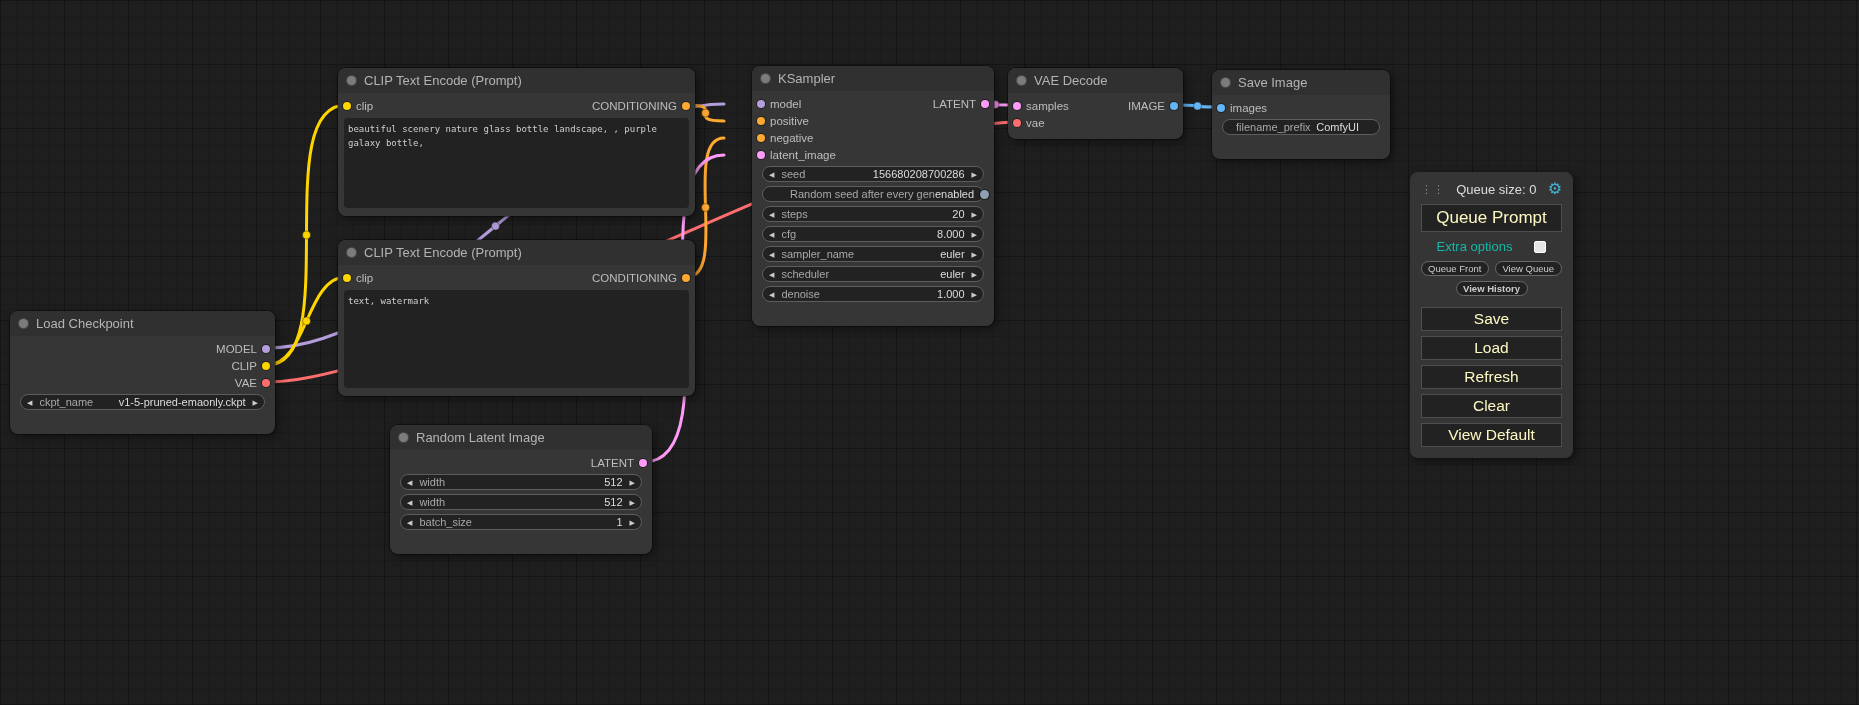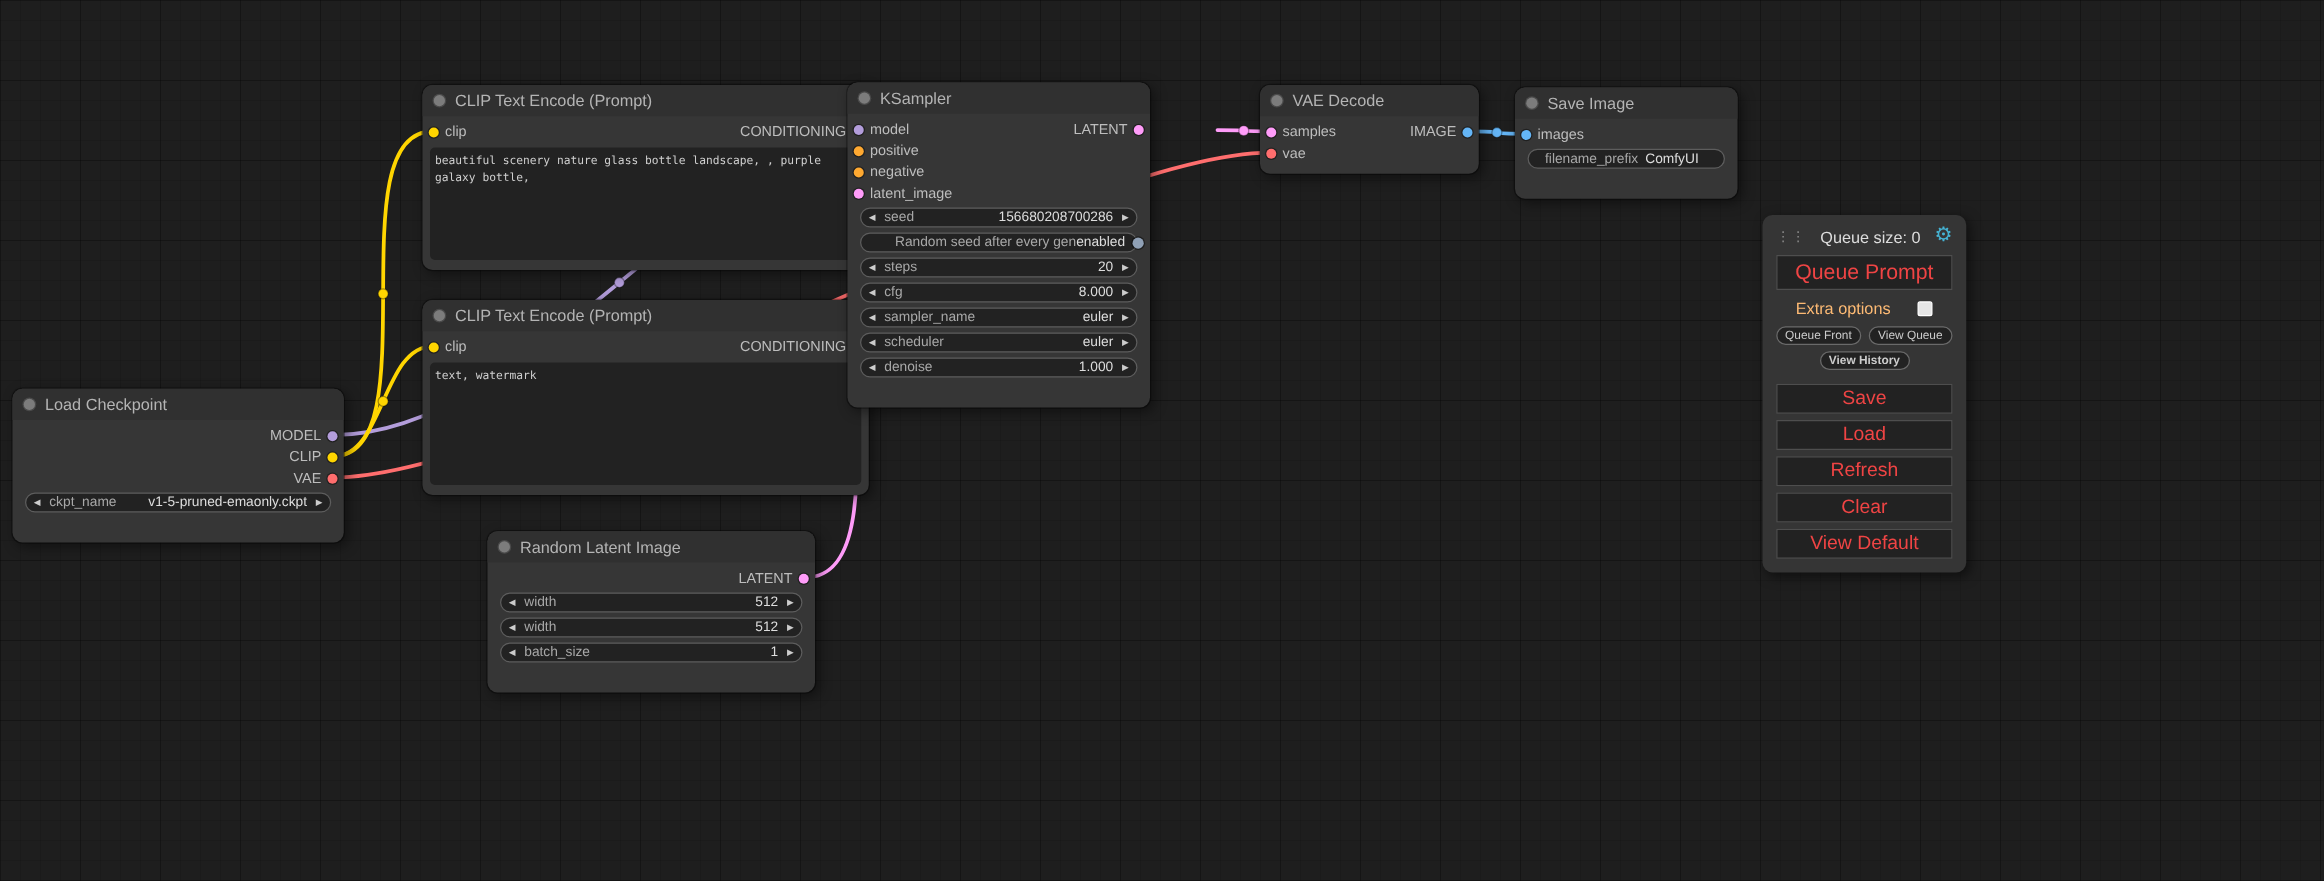--- a/index.html
+++ b/index.html
@@ -38,23 +38,23 @@
   .toggle-dot{width:9px;height:9px;border-radius:50%;flex:none;box-shadow:0 0 0 1px rgba(0,0,0,.45);}
   .toggle-widget .w-value{margin-right:6px}
 
   
   #menu{position:absolute;left:1410px;top:172px;width:163px;z-index:10;background:#353535;border-radius:8px;
         box-shadow:3px 3px 9px rgba(0,0,0,.5);padding:6px 11px 11px;}
   .menu-header{display:flex;align-items:center;height:22px;color:#ddd;font-size:13px;}
   .drag-handle{color:#8c8c8c;font-size:11px;letter-spacing:1px;cursor:move;flex:none;}
   .queue-size{flex:1;text-align:center;}
   .gear{color:#45b2d2;font-size:16px;line-height:1;cursor:pointer;flex:none;}
-  button{font-family:inherit;background:#222;border:1px solid #4e4e4e;border-radius:0;color:#ef4444;cursor:pointer;}
+  button{font-family:inherit;background:#222;border:1px solid #4e4e4e;border-radius:0;color:#fef9c3;cursor:pointer;}
   .queue-btn{display:block;width:100%;font-size:17px;padding:3px 0;margin:4px 0 7px;}
-  .extra-row{display:flex;align-items:center;justify-content:center;gap:22px;color:#fdba74;font-size:13px;margin-bottom:7px;}
+  .extra-row{display:flex;align-items:center;justify-content:center;gap:22px;color:#14b8a6;font-size:13px;margin-bottom:7px;}
   .checkbox{width:12px;height:12px;background:#e6e6e6;border-radius:2px;border:1px solid #fff;cursor:pointer;}
   .pill-row{display:flex;gap:6px;margin-bottom:5px;}
   .small-btn{flex:1;font-size:9.5px;padding:1px 0;border-radius:9px;border:1px solid #6a6a6a;color:#ccc;}
   .history-btn{display:block;width:72px;margin:0 auto;font-weight:bold;}
   .btn-group{margin-top:11px;}
   .big-btn{display:block;width:100%;font-size:15.5px;padding:2px 0;margin-bottom:5px;}
   .big-btn:last-child{margin-bottom:0}
 </style>
 </head>
 <body>
@@ -165,21 +165,21 @@
       </div>
       <div class="widget">
         <span class="arrow">◀</span>
         <span class="w-label">batch_size</span>
         <span class="w-value">1</span>
         <span class="arrow">▶</span>
       </div>
     </div>
   </div>
 
-  <div class="node" style="left:678px;top:66px;width:242px;">
+  <div class="node" style="left:752px;top:66px;width:242px;">
     <div class="node-header">
       <span class="title-dot"></span>
       <span class="node-title">KSampler</span>
     </div>
     <div class="node-body">
       <div class="slot-row">
         <span class="dot in" style="background: rgb(179, 157, 219);"></span>
         <span class="lbl in-label">model</span>
         <span class="lbl out-label">LATENT</span>
         <span class="dot out" style="background: rgb(255, 156, 249);"></span>

